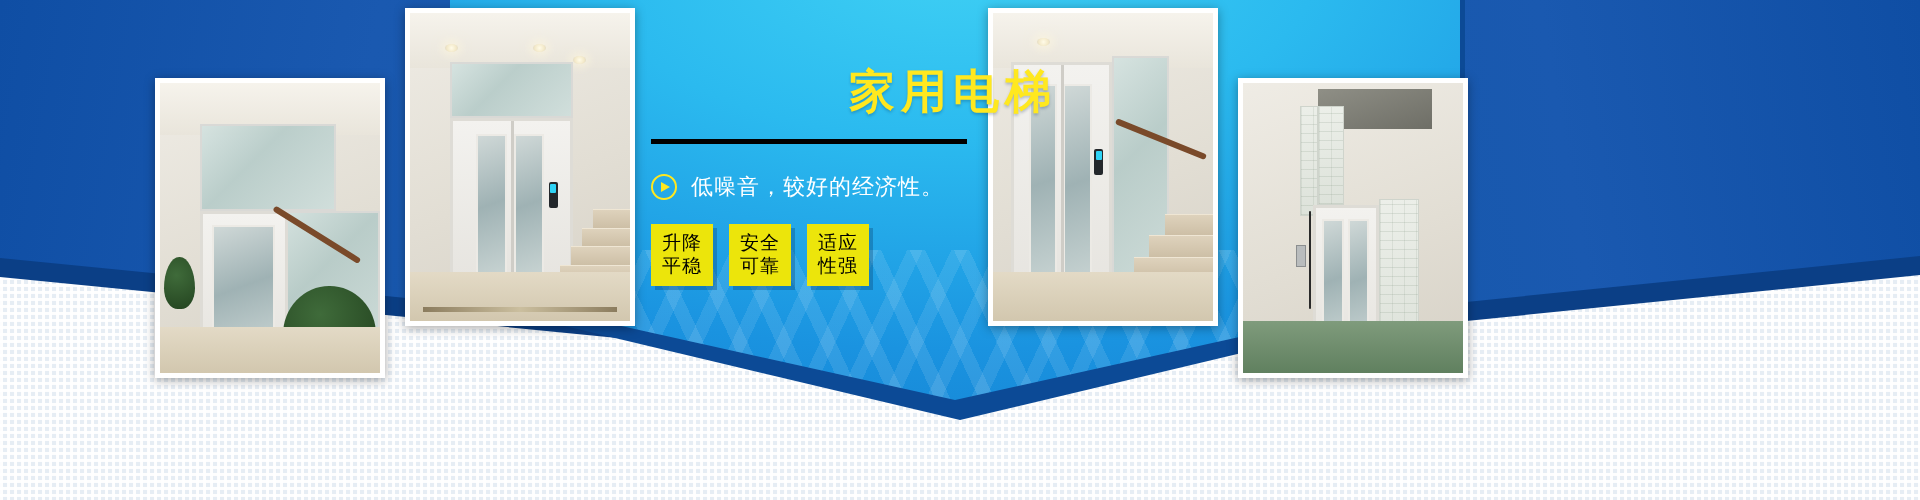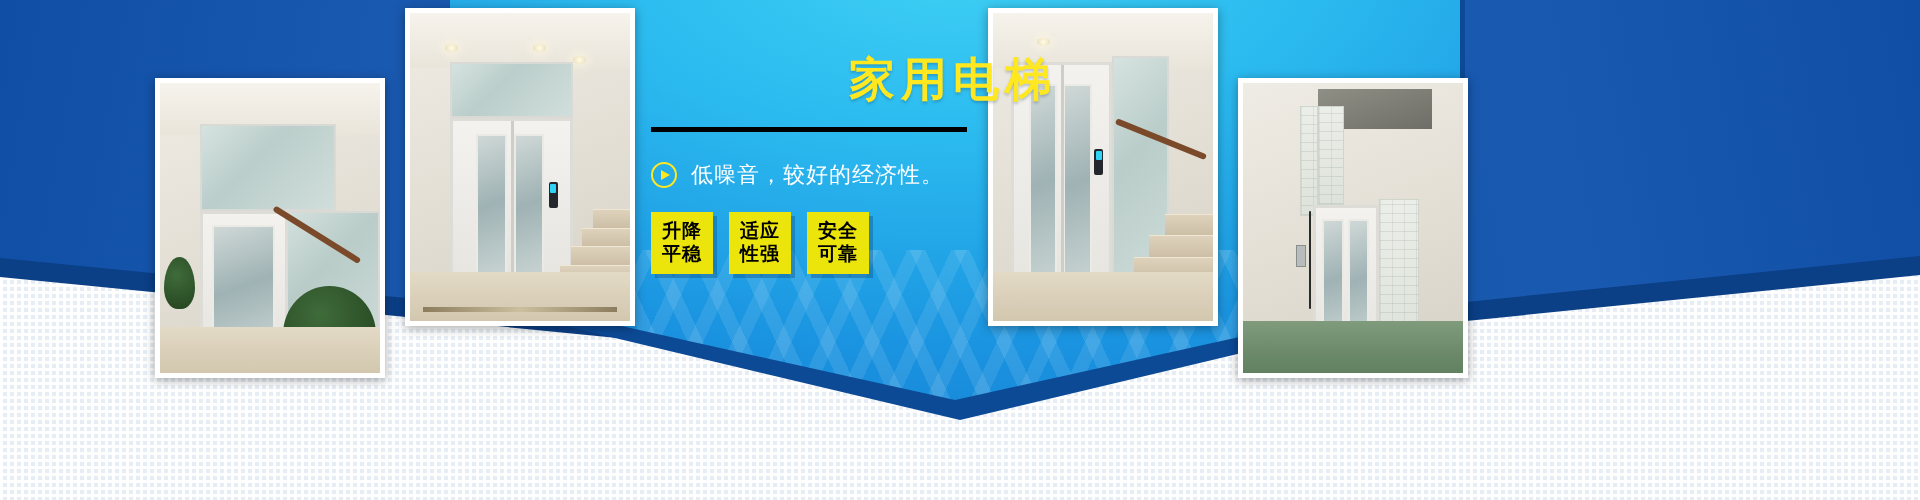--- a/index.html
+++ b/index.html
@@ -151,21 +151,21 @@
   .wrapfilm::after{
     content:""; position:absolute; inset:0;
     background-image:repeating-linear-gradient(0deg,rgba(120,140,120,.18) 0 1px,transparent 1px 9px),
                      repeating-linear-gradient(90deg,rgba(120,140,120,.14) 0 1px,transparent 1px 12px);
   }
   .cable{ position:absolute; width:2px; background:#2a2a2a; border-radius:1px; }
   .callbox{ position:absolute; width:10px; height:22px; background:#b9bcbd; border:1px solid #8b8e8f; }
 
   
   .content{
-    position:absolute; left:655px; top:54px; width:620px;
+    position:absolute; left:655px; top:66px; width:620px;
   }
   .title{
     color:#ffe81f;
     font-size:46px;
     font-weight:bold;
     letter-spacing:6px;
     text-align:center;
     line-height:1.1;
     text-shadow:0 2px 3px rgba(0,40,80,.25);
     margin-left:-24px;
@@ -215,21 +215,21 @@
   .badge{
     width:62px; height:62px;
     background:#ece50b;
     box-shadow:4px 4px 0 rgba(0,45,95,.28);
     display:flex;
     flex-direction:column;
     align-items:center;
     justify-content:center;
     color:#000;
     font-size:19px;
-    font-weight:bold;
+    font-weight:normal;
     line-height:1.18;
     letter-spacing:1px;
   }
   .badge span{ display:block; }
 </style>
 </head>
 <body>
 
 <div class="banner">
 
@@ -349,23 +349,23 @@
       <span class="arrow-icon"></span>
       <span class="tagline-text">低噪音，较好的经济性。</span>
     </div>
 
     <div class="badges">
       <div class="badge">
         <span>升降</span>
         <span>平稳</span>
       </div>
       <div class="badge">
+        <span>安全</span>
+        <span>可靠</span>
+      </div>
+      <div class="badge">
         <span>适应</span>
         <span>性强</span>
       </div>
-      <div class="badge">
-        <span>安全</span>
-        <span>可靠</span>
-      </div>
     </div>
 
   </div>
 </div>
 
 </body></html>

